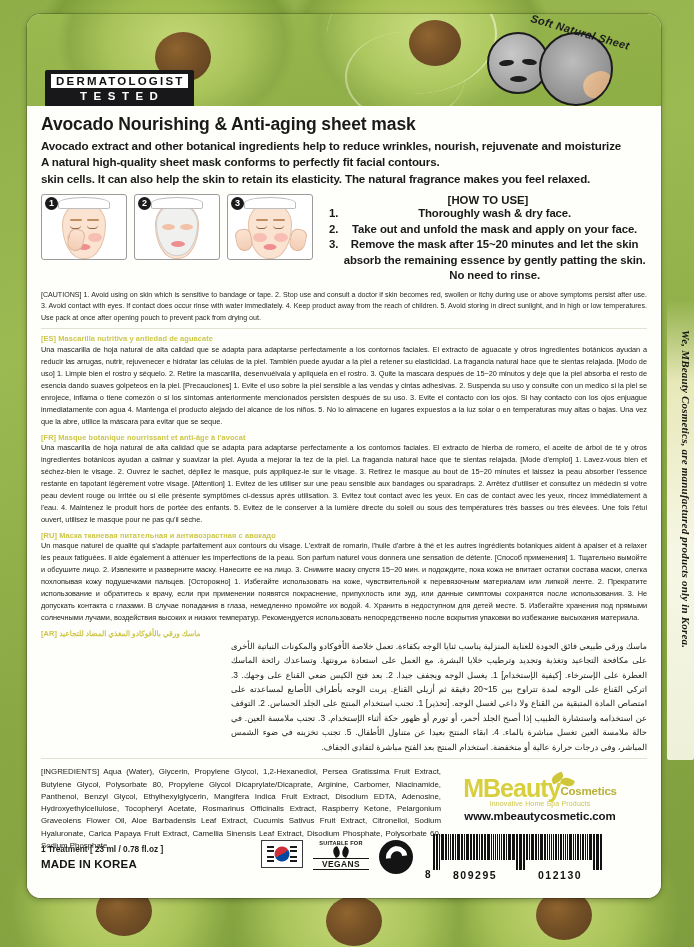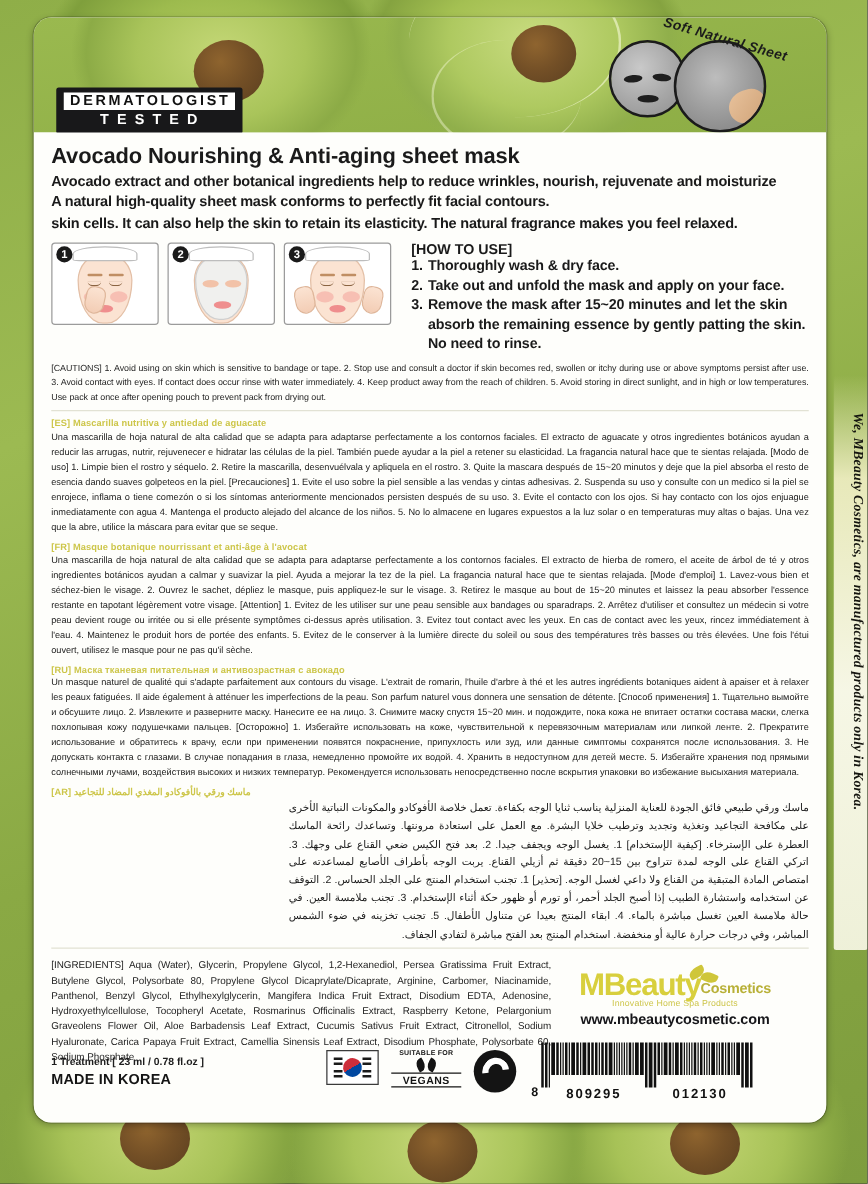--- a/index.html
+++ b/index.html
@@ -182,21 +182,21 @@
   }
   .sheetHole { position: absolute; background: #f8dcc9; border-radius: 50%; }
   .fingers {
     position: absolute; width: 16px; height: 22px;
     background: linear-gradient(180deg,#fbe3d2,#f3cdb5);
     border: 1px solid #dfb69a;
     border-radius: 8px 8px 10px 10px;
   }
 
   
-  #howto { flex: 1; padding-left: 9px; }
+  #howto { flex: 1; padding-left: 9px; text-align: center; }
   #howto .hdr { font-size: 11.4px; font-weight: bold; color: #1a1a1a; }
   #howto ol { list-style: none; }
   #howto li {
     font-size: 11.4px; color: #1a1a1a; line-height: 1.36;
     font-weight: bold; letter-spacing: -.1px;
     display: flex; gap: 4px;
   }
   #howto li .n { flex: 0 0 auto; }
   #howto li .t { flex: 1 1 auto; }
 

